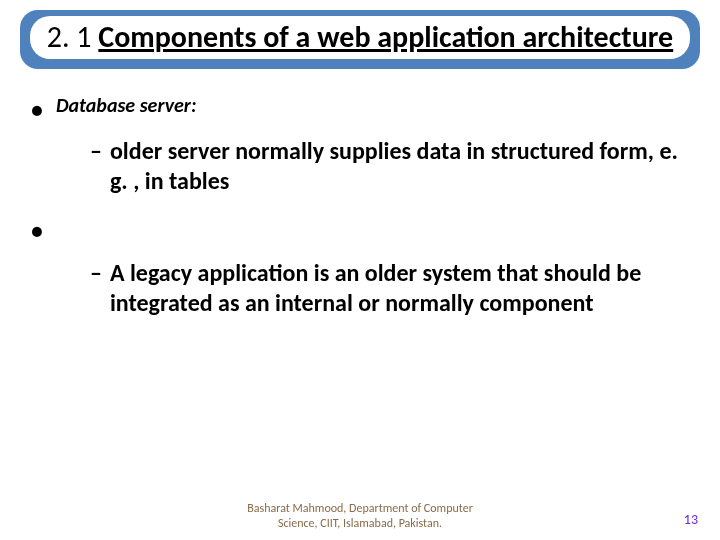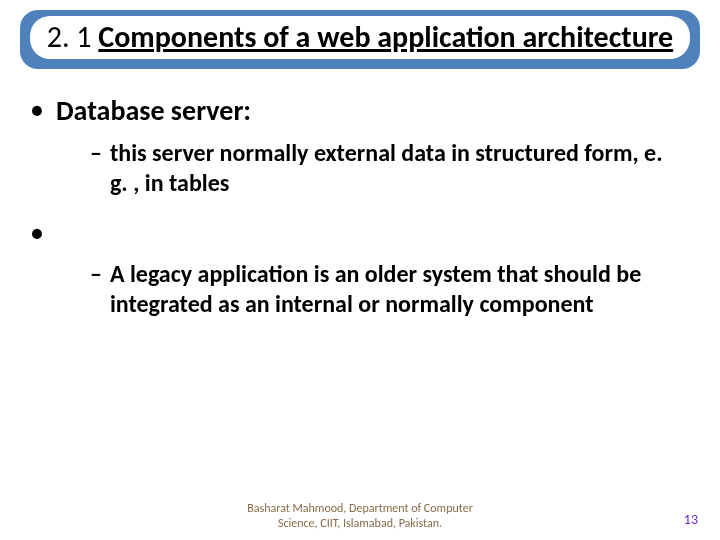--- a/index.html
+++ b/index.html
@@ -37,23 +37,24 @@
     margin-bottom: 10px;
   }
   .bullet-dot {
     color: #000000;
     font-size: 28px;
     line-height: 1.2;
     margin-right: 12px;
     margin-left: -10px;
   }
   .bullet-text {
-    font-size: 28px;
+    font-size: 20px;
     font-weight: 700;
     line-height: 1.25;
+    font-style: italic;
   }
   .sub-row {
     display: flex;
     align-items: flex-start;
     margin: 0 0 18px 50px;
   }
   .dash {
     font-size: 24px;
     font-weight: 700;
     margin-right: 8px;
@@ -99,21 +100,21 @@
 </div>
 
 <div class="content">
 
   <div class="bullet-row">
     <div class="bullet-dot">•</div>
     <div class="bullet-text">Database server:</div>
   </div>
   <div class="sub-row">
     <div class="dash">–</div>
-    <div class="sub-text">this server normally external data in structured form, e. g. , in tables</div>
+    <div class="sub-text">older server normally supplies data in structured form, e. g. , in tables</div>
   </div>
 
   <div class="bullet-row">
     <div class="bullet-dot">•</div>
   </div>
   <div class="sub-row">
     <div class="dash">–</div>
     <div class="sub-text">A legacy application is an older system that should be integrated as an internal or normally component</div>
   </div>
 

